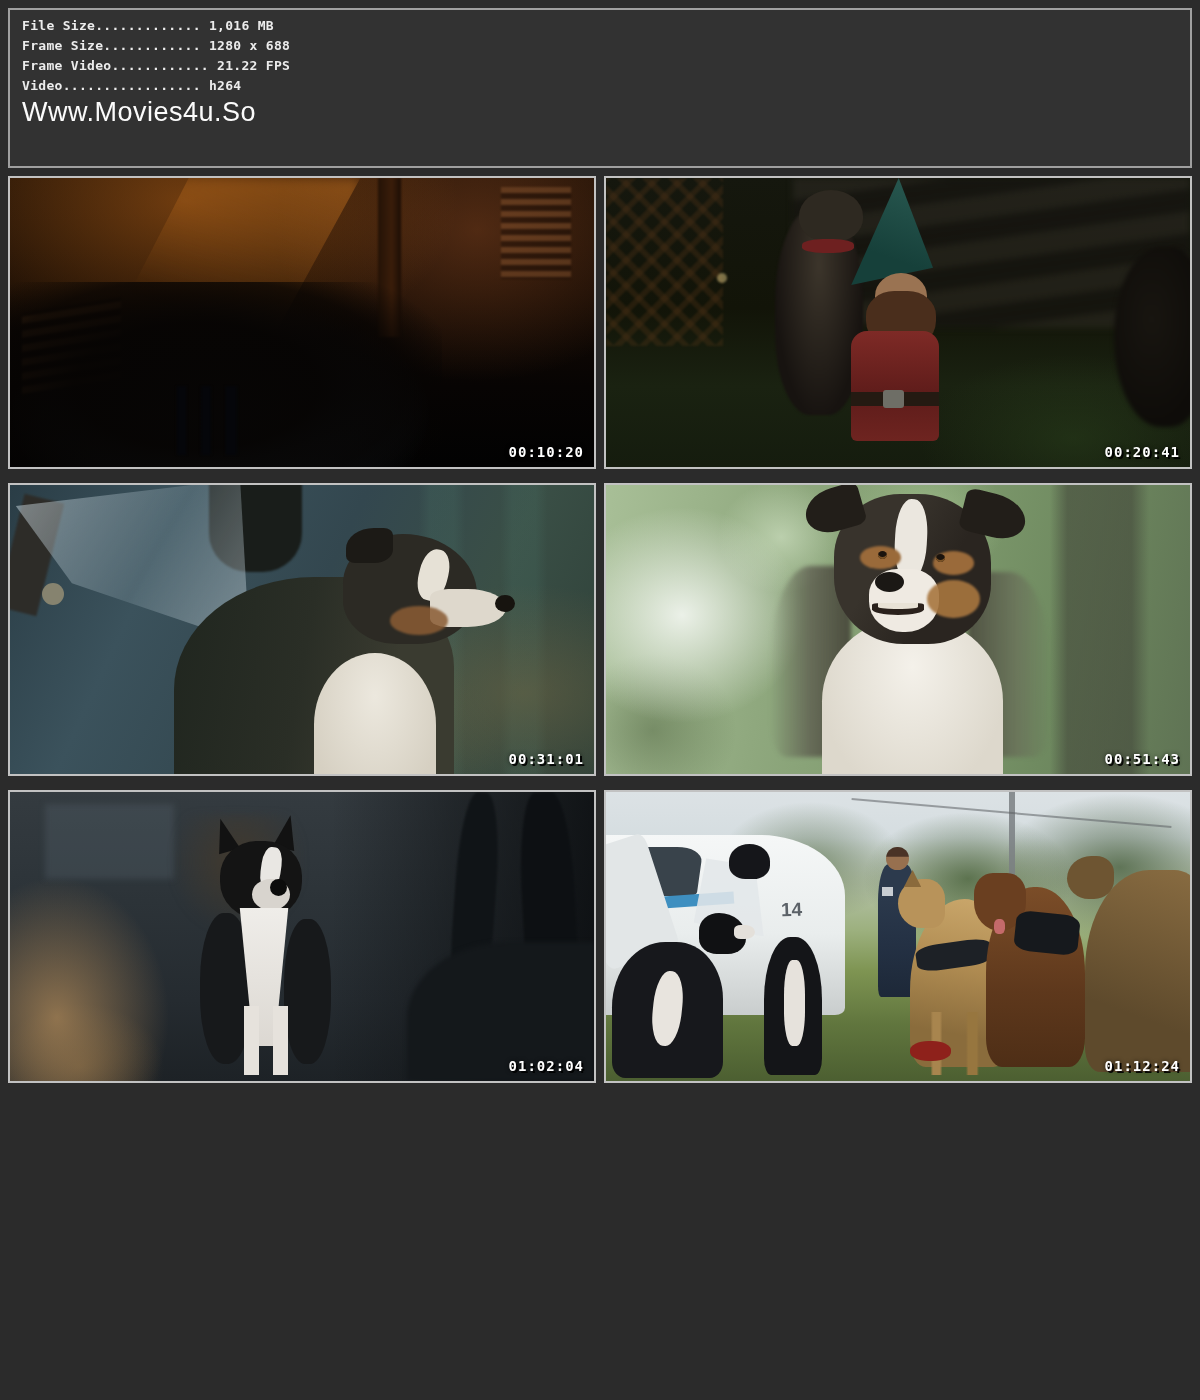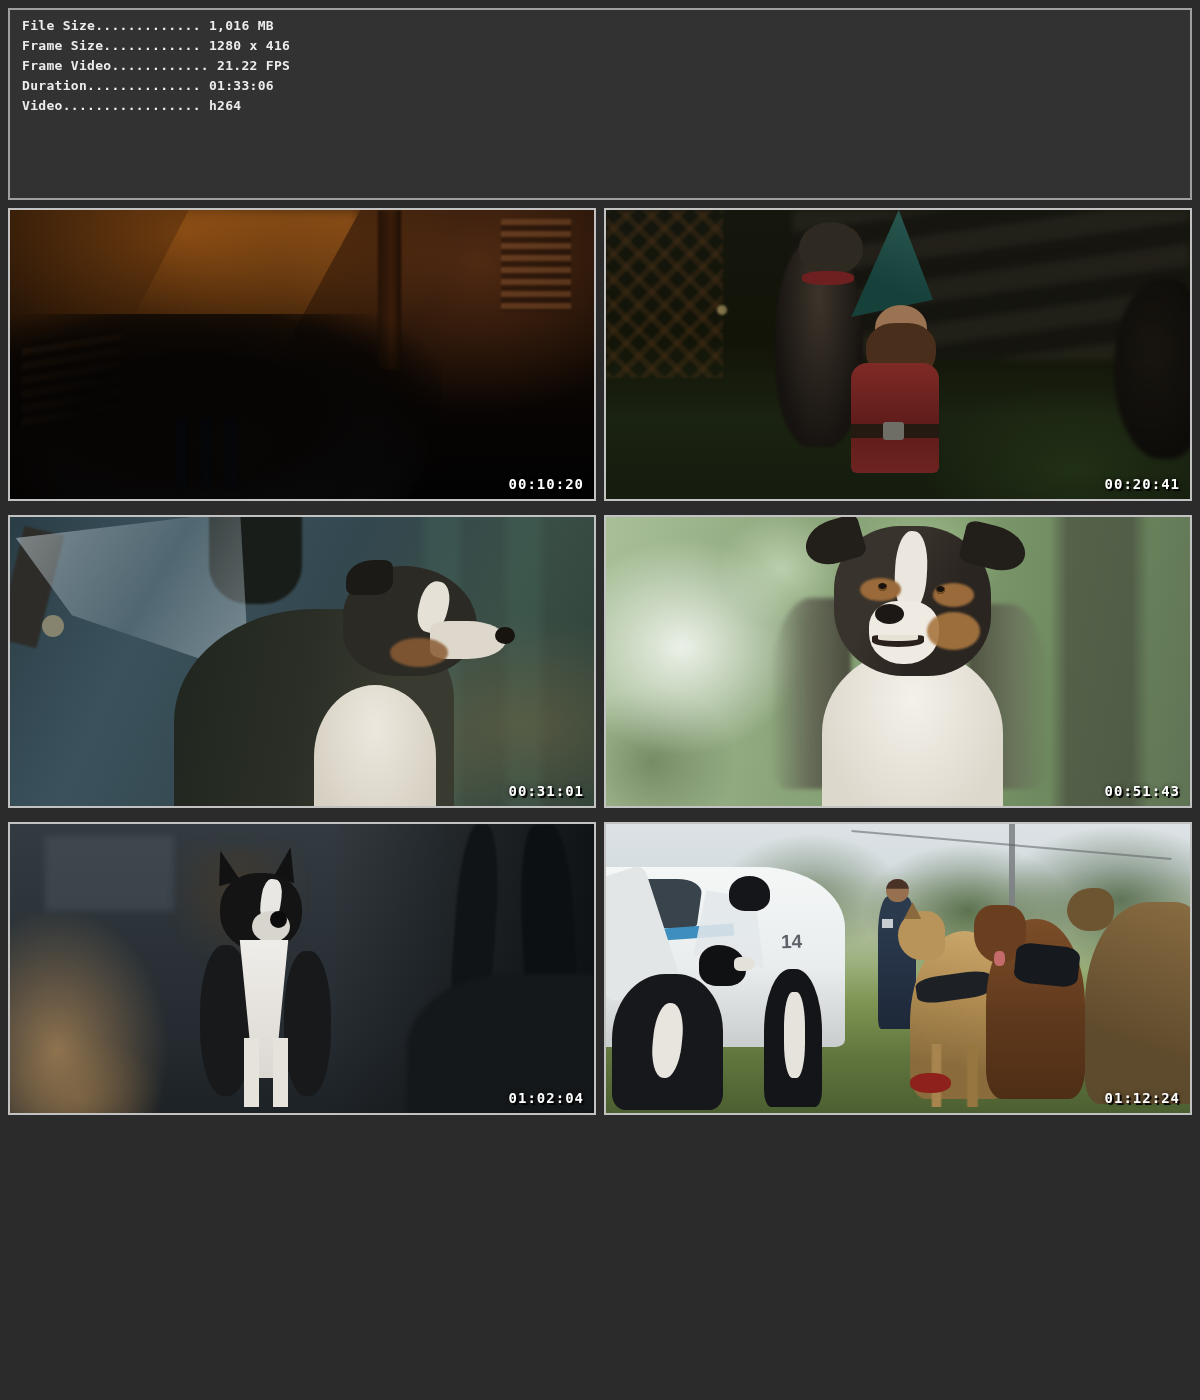--- a/index.html
+++ b/index.html
@@ -5,21 +5,21 @@
   html,body { margin:0; padding:0; }
   body {
     width:1200px; height:1400px;
     background:#2b2b2b;
     font-family:"DejaVu Sans Mono", monospace;
     overflow:hidden;
   }
 
   
   .panel {
-    margin:8px; height:192px; box-sizing:border-box;
+    margin:8px; height:160px; box-sizing:border-box;
     border:2px solid #9f9f9f;
     background:#323232;
     padding:6px 28px 0 12px;
   }
   .info-line {
     font:bold 13px/20px "DejaVu Sans Mono", monospace;
     color:#ececec; letter-spacing:.3px;
   }
   .watermark {
     font:400 27px/30px "Liberation Sans", sans-serif;
@@ -405,24 +405,24 @@
   .s8-dog::after { content:""; position:absolute; right:-16px; top:10px;
     width:12px; height:9px; background:#e8e4dc; border-radius:30% 70% 60% 30%; }
   .s8-dogchest { left:462px; top:185px; width:34px; height:55px;
     background:#ece8e0; border-radius:45% 45% 30% 30%; }
 </style>
 </head>
 <body>
 
 <div class="panel">
   <div class="info-line"><span>File Size</span><span>.............</span> <span>1,016 MB</span></div>
-  <div class="info-line"><span>Frame Size</span><span>............</span> <span>1280 x 416</span></div>
+  <div class="info-line"><span>Frame Size</span><span>............</span> <span>1280 x 688</span></div>
   <div class="info-line"><span>Frame Video</span><span>............</span> <span>21.22 FPS</span></div>
-  <div class="info-line"><span>Duration</span><span>..............</span> <span>01:33:06</span></div>
   <div class="info-line"><span>Video</span><span>.................</span> <span>h264</span></div>
+  <div class="watermark">Www.Movies4u.So</div>
 </div>
 
 <div class="grid">
 
   <figure class="shot">
     <div class="art s1">
       <div class="s1-beam"></div>
       <div class="s1-pallet"></div>
       <div class="s1-shutter"></div>
       <div class="s1-post"></div>

